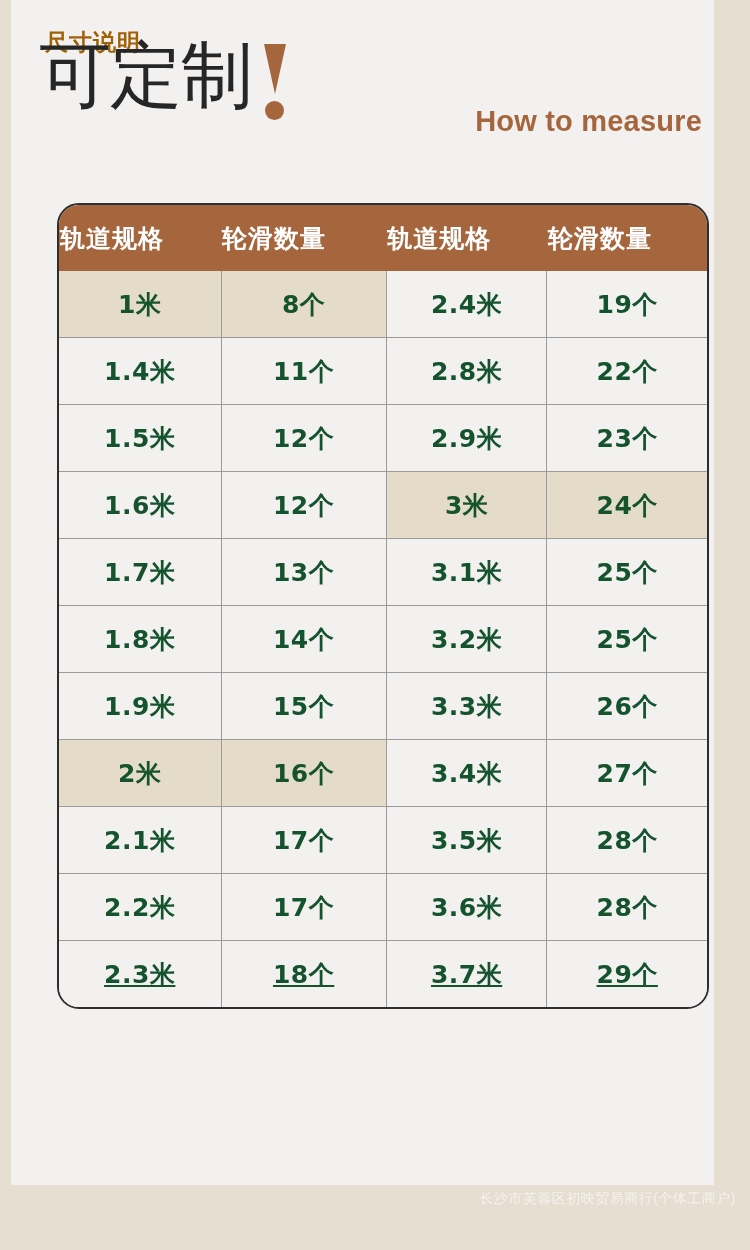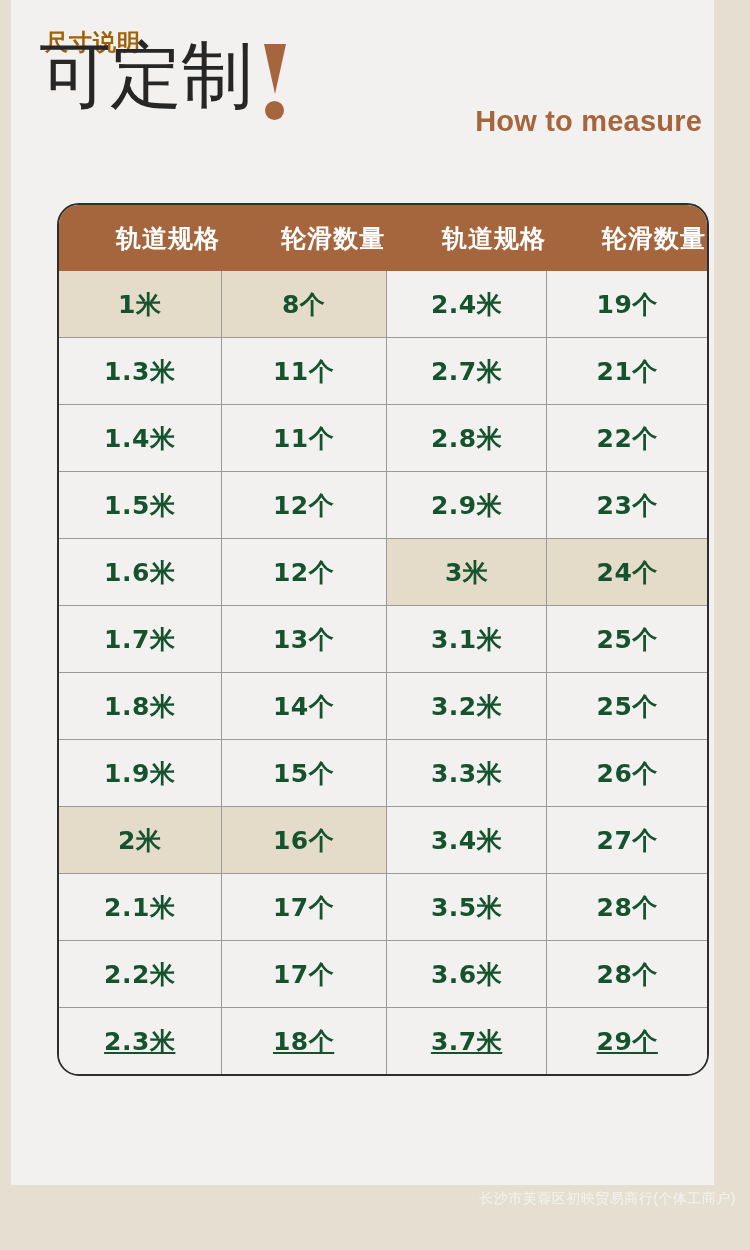--- a/index.html
+++ b/index.html
@@ -109,21 +109,21 @@
     table-layout: fixed;
   }
   thead th {
     background: #a5663d;
     color: #ffffff;
     font-size: 25px;
     font-weight: bold;
     height: 64px;
     letter-spacing: 1px;
     border: none;
-    text-align: right;
+    text-align: left;
     font-family: "DejaVu Sans", "Liberation Sans", sans-serif;
   }
   tbody td {
     height: 64px;
     text-align: center;
     font-size: 25px;
     font-weight: bold;
     color: #14532d;
     border-right: 1px solid #9a9a9a;
     border-bottom: 1px solid #9a9a9a;
@@ -186,26 +186,20 @@
           </tr>
       </thead>
       <tbody id="body-rows">
           <tr>
             <td class="hl">1米</td>
             <td class="hl">8个</td>
             <td>2.4米</td>
             <td>19个</td>
           </tr>
           <tr>
-            <td>1.3米</td>
-            <td>11个</td>
-            <td>2.7米</td>
-            <td>21个</td>
-          </tr>
-          <tr>
             <td>1.4米</td>
             <td>11个</td>
             <td>2.8米</td>
             <td>22个</td>
           </tr>
           <tr>
             <td>1.5米</td>
             <td>12个</td>
             <td>2.9米</td>
             <td>23个</td>

